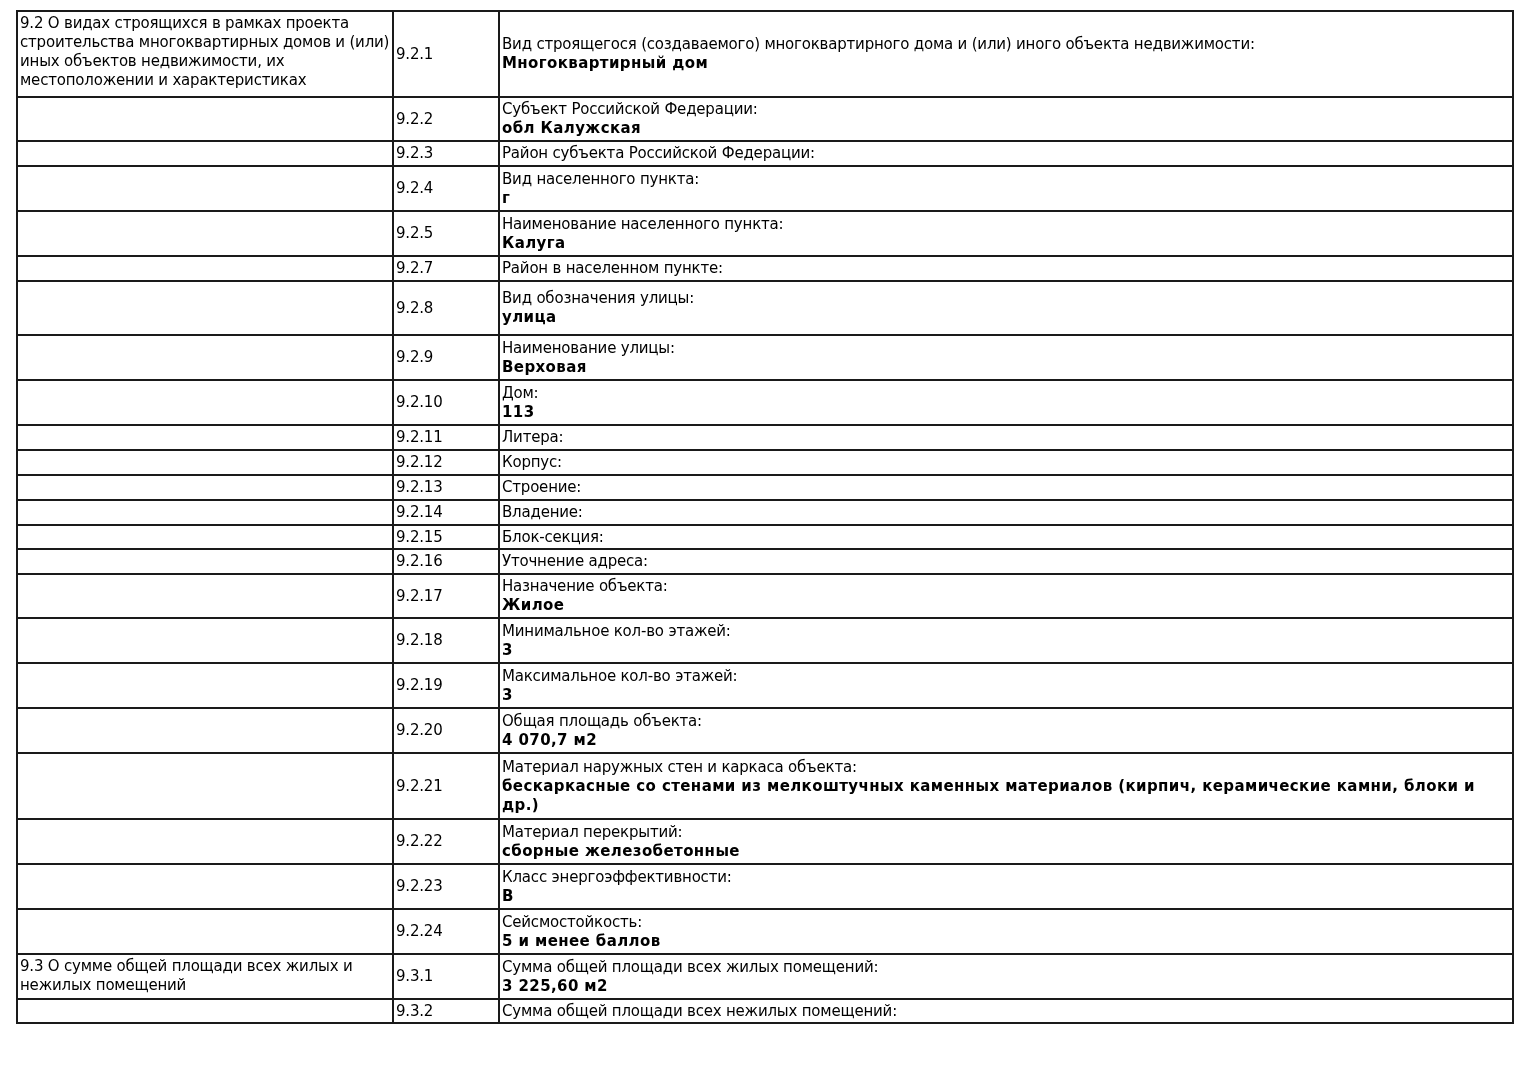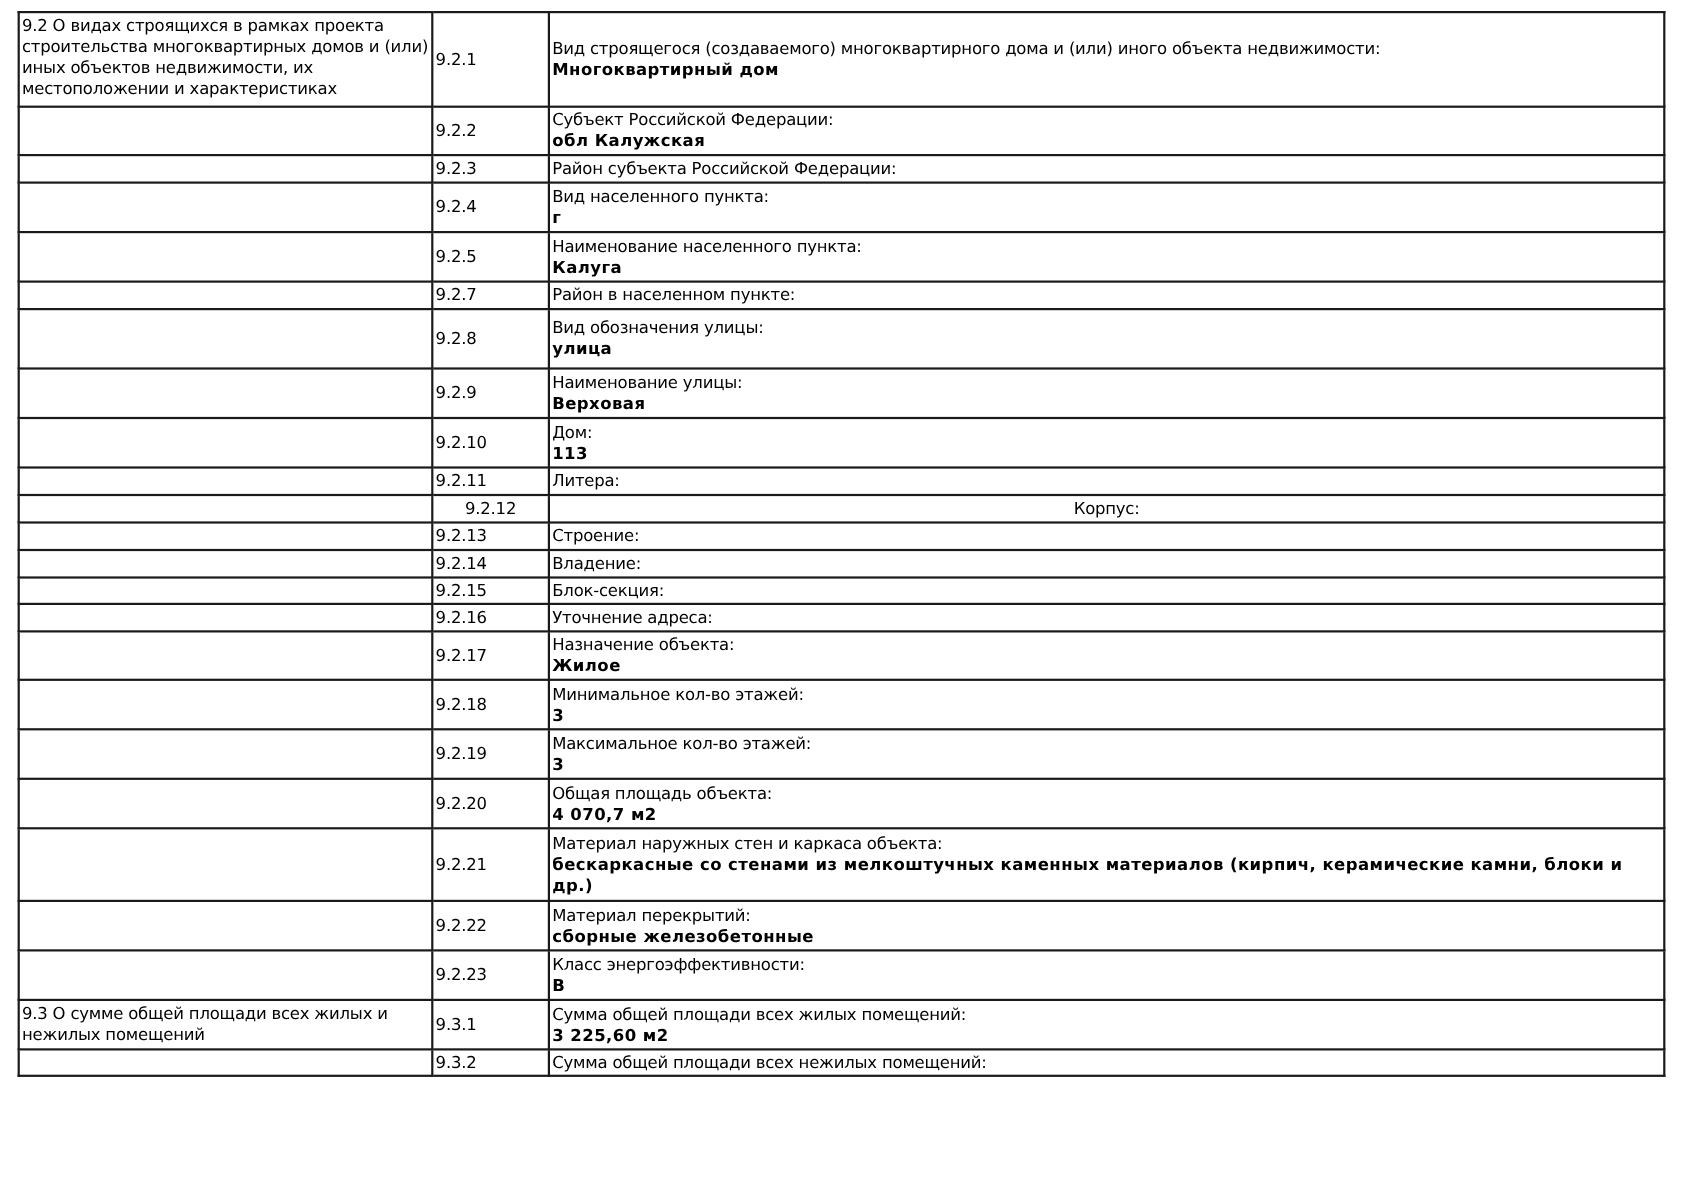--- a/index.html
+++ b/index.html
@@ -88,21 +88,21 @@
           <span class="val">113</span>
         </td>
       </tr>
       <tr style="height: 25px;">
         <td class="c1"></td>
         <td class="c2">9.2.11</td>
         <td class="c3">
           <span class="lbl">Литера:</span>
         </td>
       </tr>
-      <tr style="height: 25px; text-align: center;">
+      <tr style="height: 25px;">
         <td class="c1"></td>
         <td class="c2">9.2.12</td>
         <td class="c3">
           <span class="lbl">Корпус:</span>
         </td>
       </tr>
       <tr style="height: 25px;">
         <td class="c1"></td>
         <td class="c2">9.2.13</td>
         <td class="c3">
@@ -177,20 +177,28 @@
           <span class="lbl">Материал перекрытий:</span>
           <span class="val">сборные железобетонные</span>
         </td>
       </tr>
       <tr style="height: 45px;">
         <td class="c1"></td>
         <td class="c2">9.2.23</td>
         <td class="c3">
           <span class="lbl">Класс энергоэффективности:</span>
           <span class="val">В</span>
+        </td>
+      </tr>
+      <tr style="height: 45px;">
+        <td class="c1"></td>
+        <td class="c2">9.2.24</td>
+        <td class="c3">
+          <span class="lbl">Сейсмостойкость:</span>
+          <span class="val">5 и менее баллов</span>
         </td>
       </tr>
       <tr style="height: 45px;">
         <td class="c1">9.3 О сумме общей площади всех жилых и нежилых помещений</td>
         <td class="c2">9.3.1</td>
         <td class="c3">
           <span class="lbl">Сумма общей площади всех жилых помещений:</span>
           <span class="val">3 225,60 м2</span>
         </td>
       </tr>

